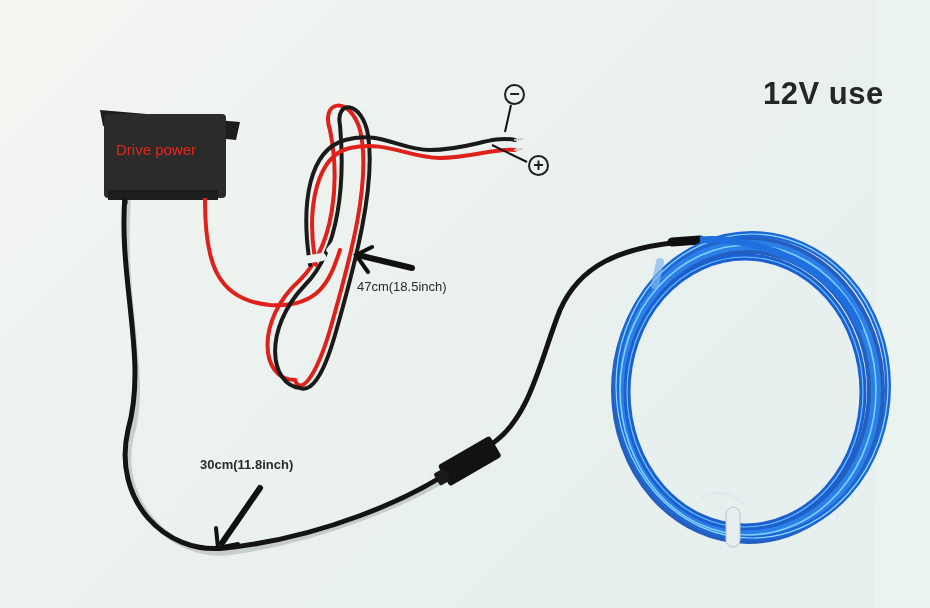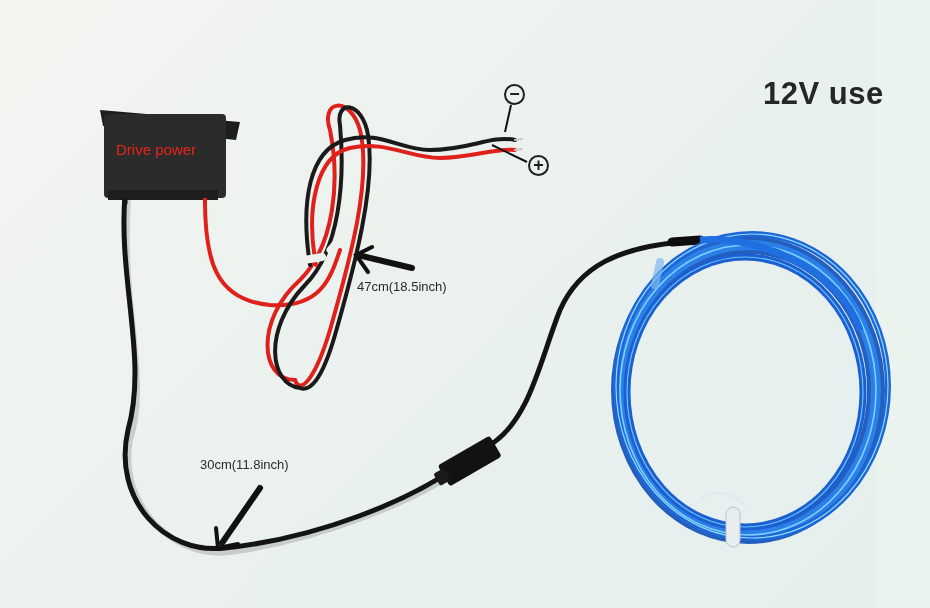--- a/index.html
+++ b/index.html
@@ -3,21 +3,21 @@
 <meta charset="utf-8">
 <style>
   html, body { margin: 0; padding: 0; }
   body { width: 930px; height: 608px; overflow: hidden; background: #eef3f1; font-family: "Liberation Sans", sans-serif; }
   .stage { position: relative; width: 930px; height: 608px; background: linear-gradient(135deg, #f3f5f0 0%, #eaf1ee 50%, #e4efee 100%); }
   .right-band { position: absolute; left: 875px; top: 0; width: 55px; height: 608px; background: #ebf3ef; }
   svg.art { position: absolute; left: 0; top: 0; }
   .title { position: absolute; left: 731px; top: 76px; font-size: 31px; font-weight: bold; color: #262626; letter-spacing: 0.5px; margin-left: 32px; }
   .label { position: absolute; font-size: 13px; color: #2a2a2a; }
   .label-47 { left: 357px; top: 279px; }
-  .label-30 { left: 200px; top: 457px; }
+  .label-30 { left: 200px; top: 457px; font-weight: bold; }
   .box-label { position: absolute; left: 116px; top: 141px; font-size: 15px; color: #e8241a; text-align: center; }
   .sym { position: absolute; width: 21px; height: 21px; border: 2px solid #1e1e1e; border-radius: 50%; box-sizing: border-box; font-weight: bold; color: #1e1e1e; text-align: center; line-height: 16px; font-size: 18px; background: transparent; }
   .sym-minus { left: 504px; top: 84px; }
   .sym-plus { left: 528px; top: 155px; }
 </style>
 </head>
 <body>
 
 <div class="stage">
   <div class="right-band"></div>

